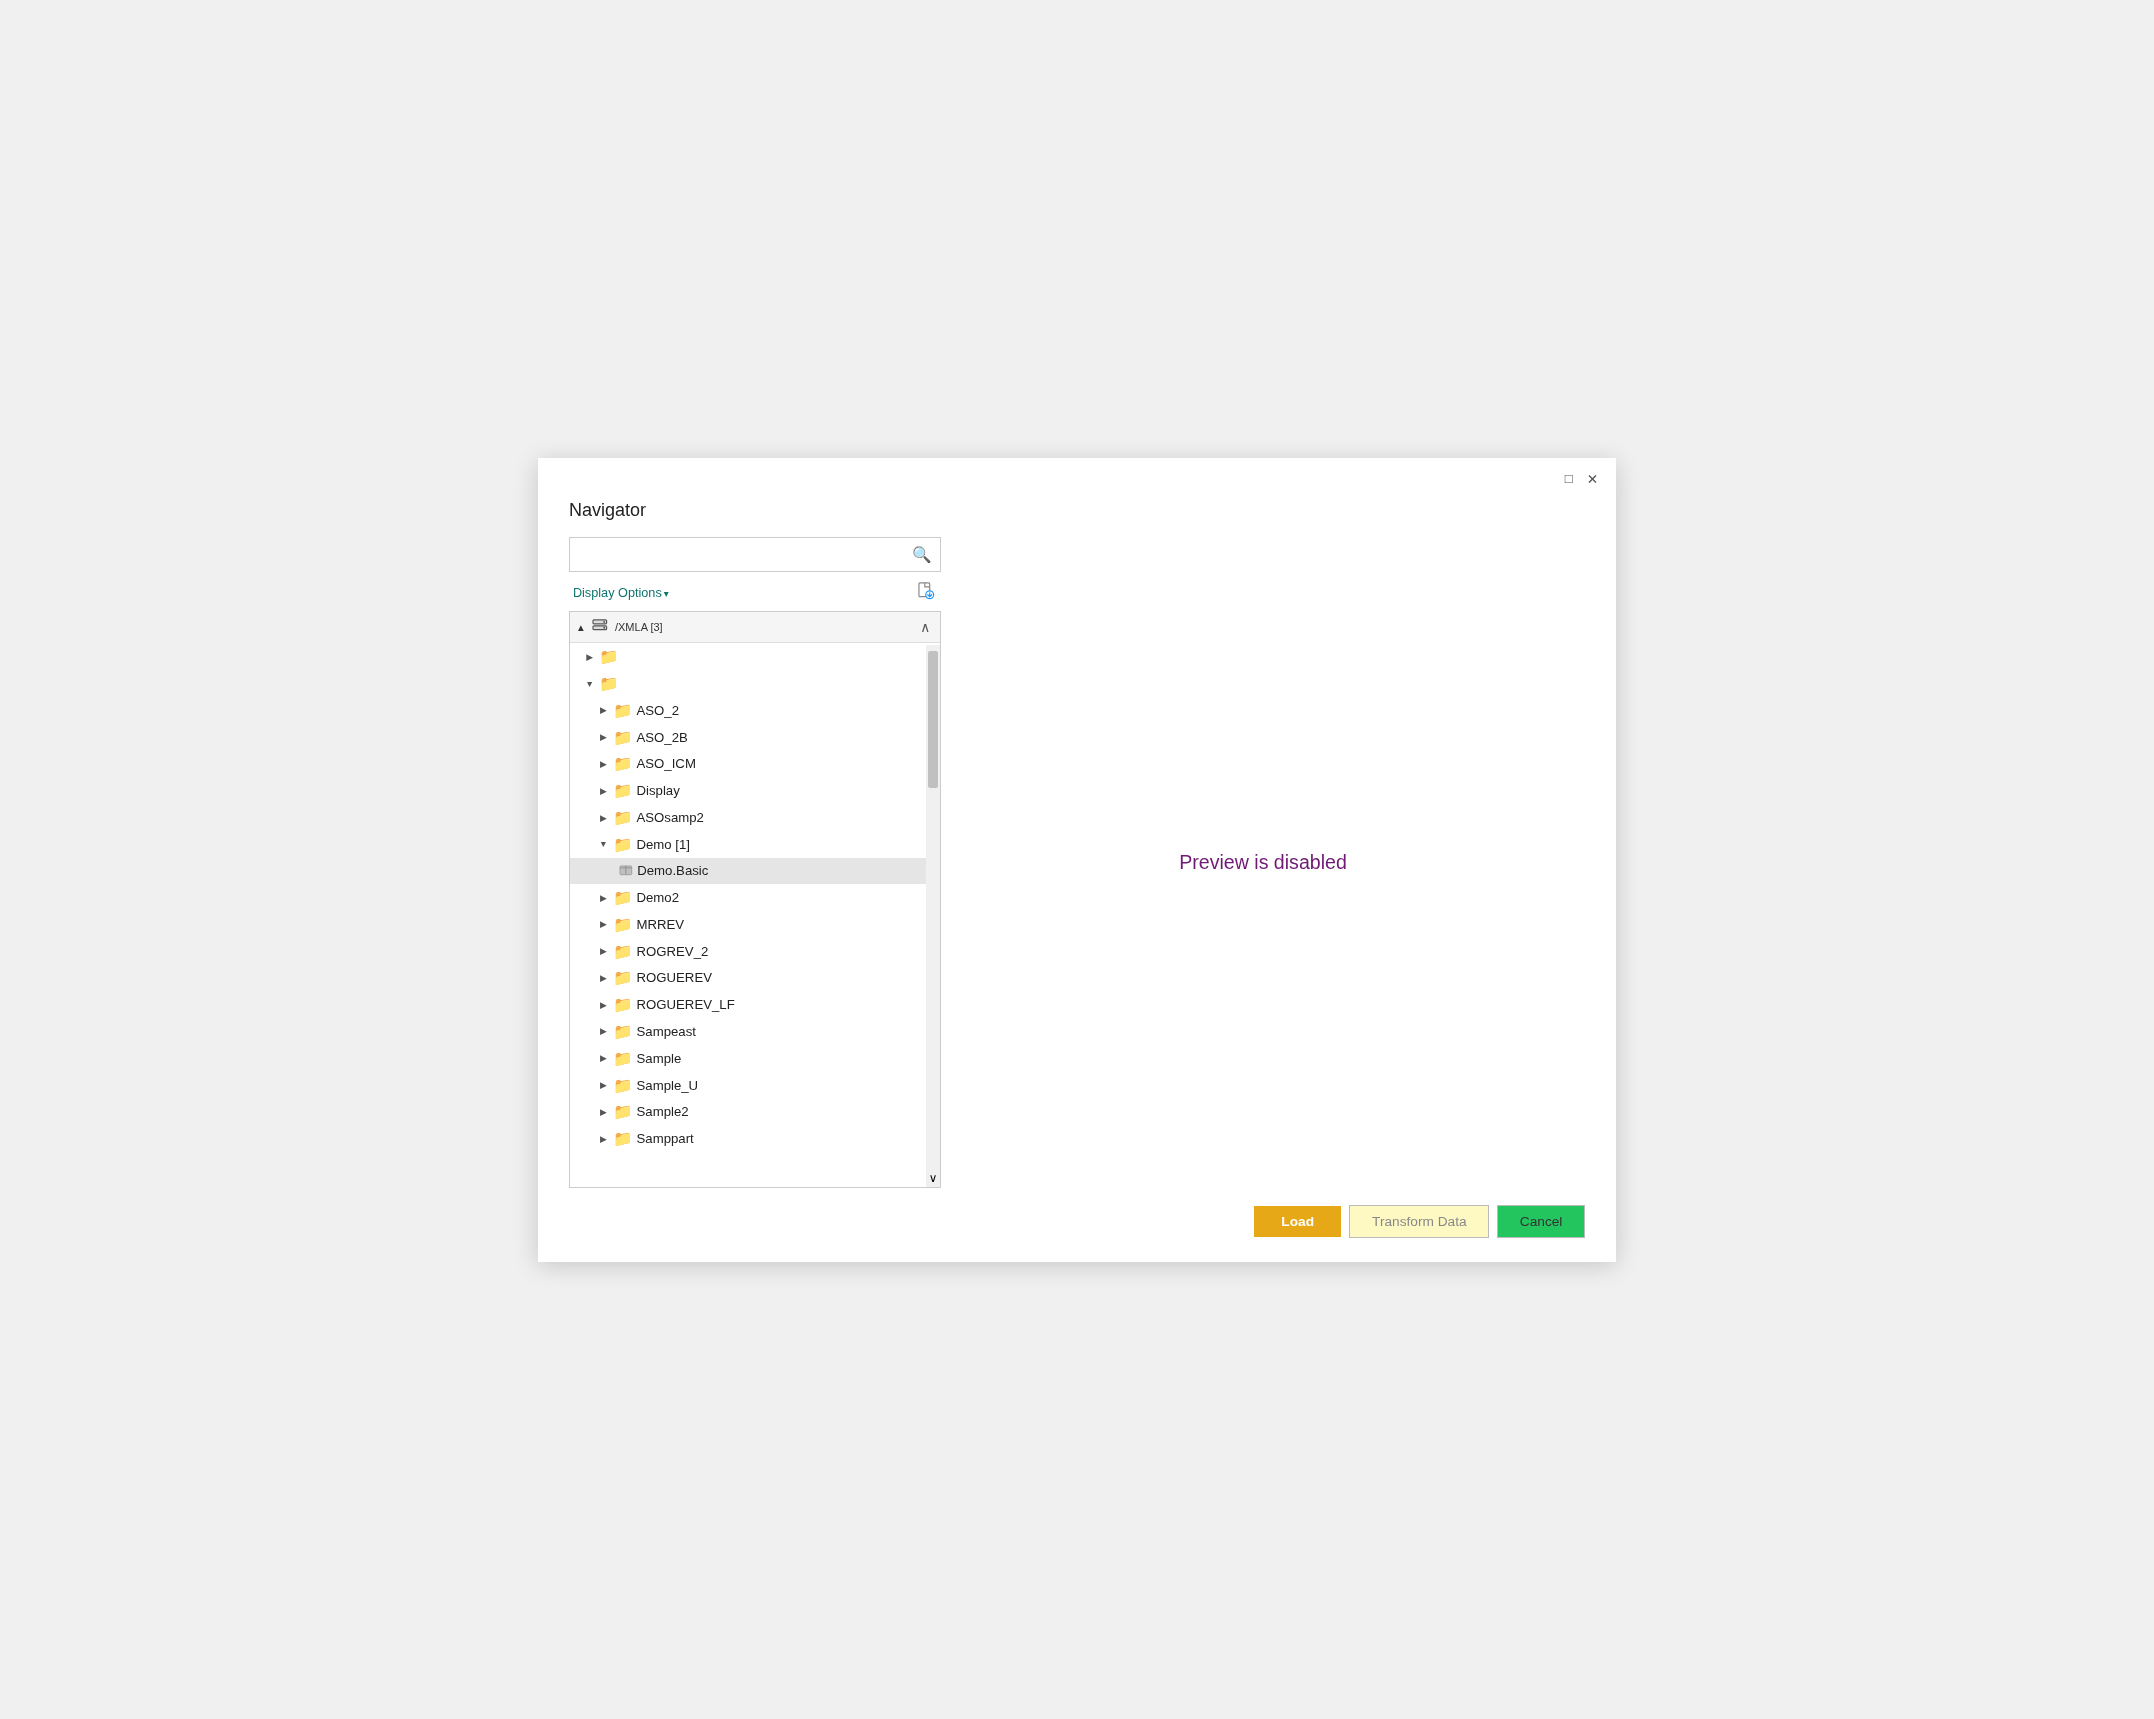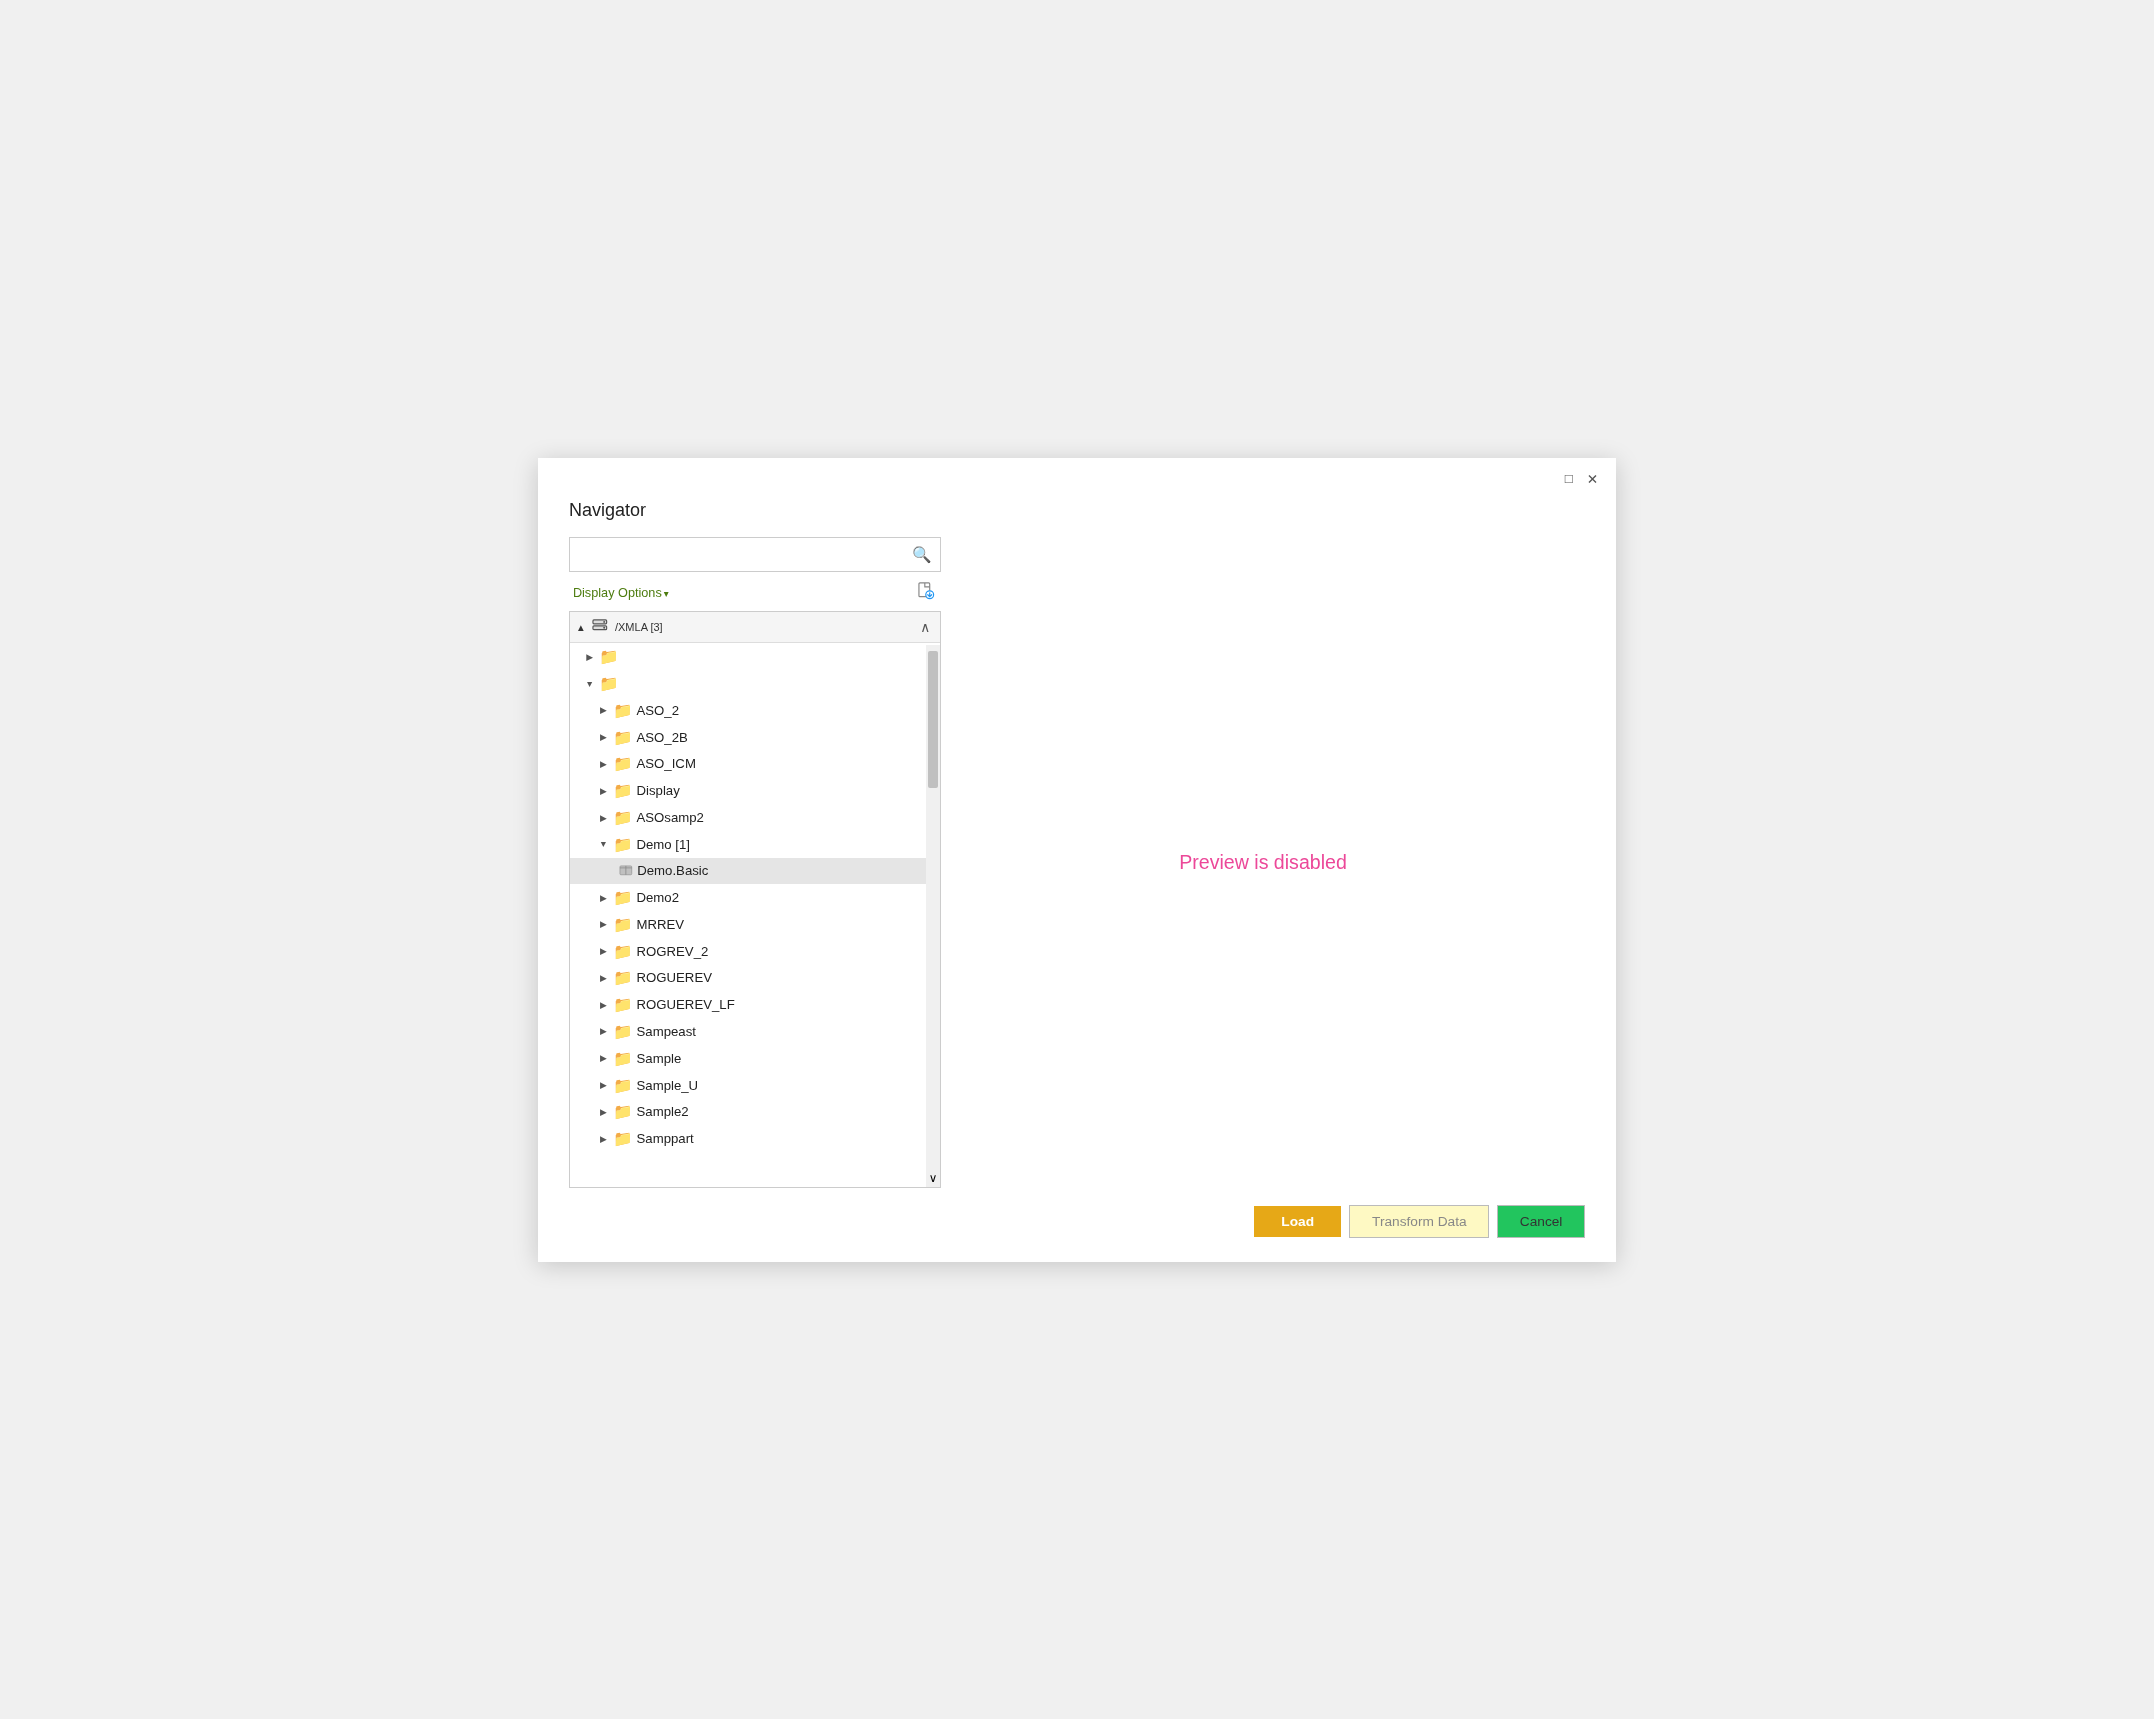--- a/index.html
+++ b/index.html
@@ -86,21 +86,21 @@
       margin-bottom: 3.9px;
       height: 27.4px;
     }
     .display-options-btn {
       display: flex;
       align-items: center;
       background: none;
       border: none;
       cursor: pointer;
       font-size: 12.7px;
-      color: #4d7c0f;
+      color: #0f766e;
       gap: 2px;
       padding: 2px 3.9px;
     }
     .display-options-btn .arrow {
       font-size: 9.8px;
     }
     .file-icon-btn {
       background: none;
       border: none;
       cursor: pointer;
@@ -184,21 +184,21 @@
     }
     .indent-1 { padding-left: 13.7px; }
     .indent-2 { padding-left: 27.4px; }
     .indent-3 { padding-left: 41px; }
     .right-panel {
       flex: 1;
       display: flex;
       align-items: center;
       justify-content: center;
       font-size: 19.6px;
-      color: #ec4899;
+      color: #701a75;
       font-weight: 300;
     }
     .dialog-footer {
       display: flex;
       align-items: center;
       justify-content: flex-end;
       padding: 17.6px 31px 23.5px 31px;
       gap: 8px;
     }
     .btn-load {

